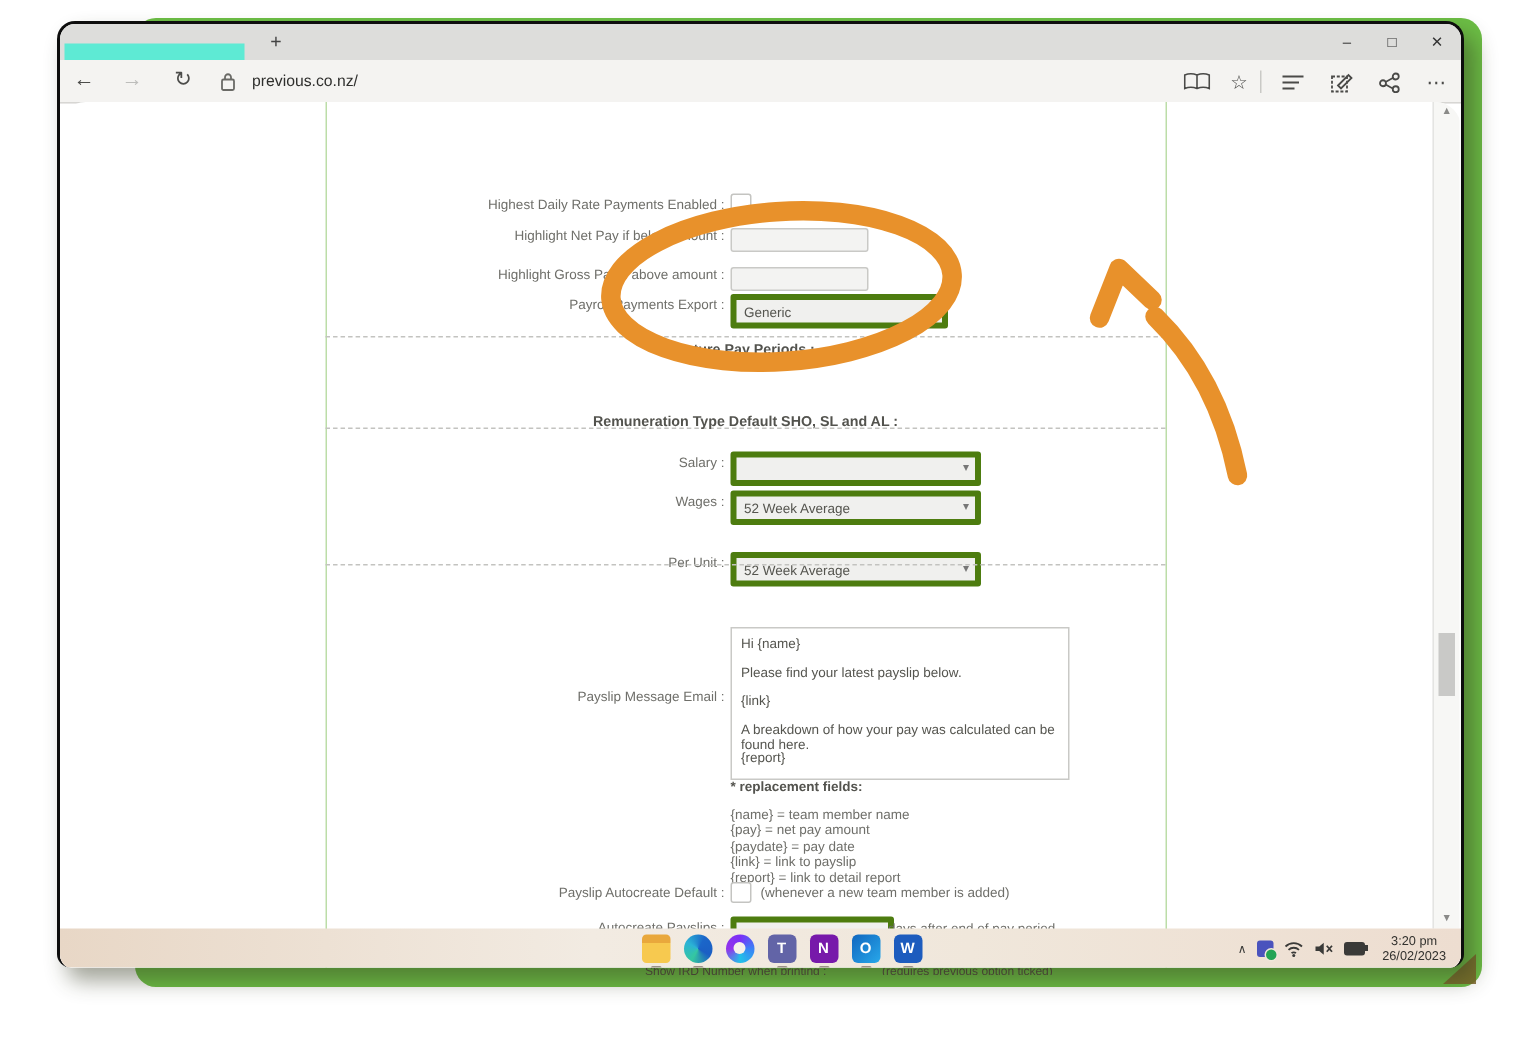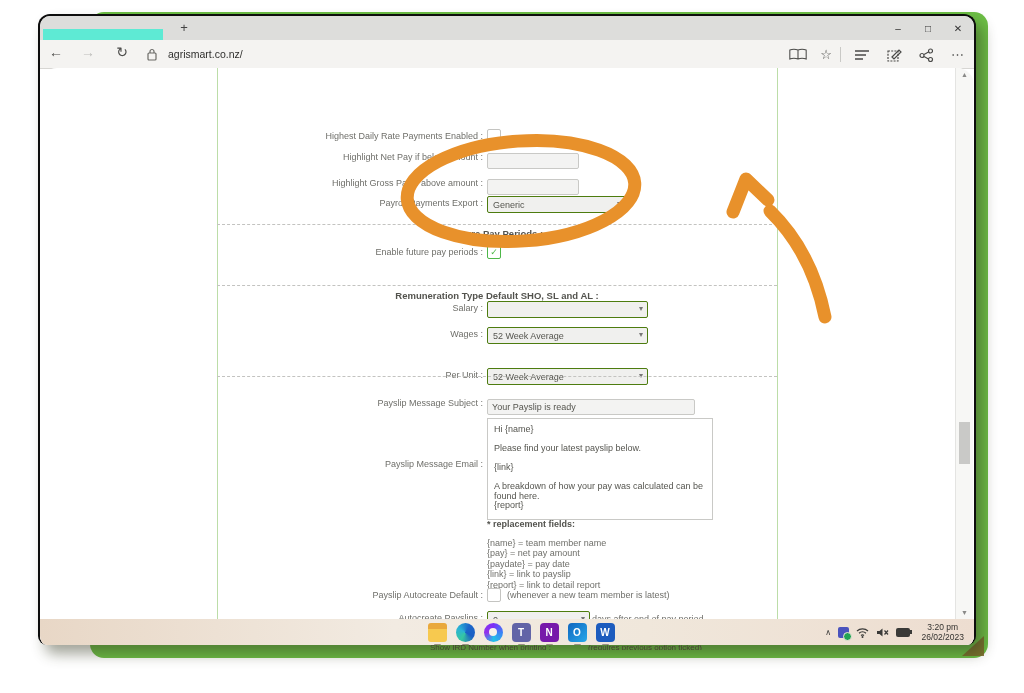--- a/index.html
+++ b/index.html
@@ -48,21 +48,21 @@
   .lbl{position:absolute;left:0;width:266px;top:2px;text-align:right;
     font-size:9px;color:#6f6f6a;}
   .ctl{position:absolute;left:270px;top:0;}
   .note{position:absolute;left:290px;top:2px;font-size:9px;color:#6f6f6a;white-space:nowrap;}
   .cbx{width:12px;height:12px;background:#fff;border:1px solid #c4c4c1;border-radius:2px;
     display:flex;align-items:center;justify-content:center;}
   .cbx.checked{border-color:#4DB748;}
   .cbx.checked span{color:#4DB748;font-size:9px;line-height:9px;}
   .tin{height:14px;background:#f3f3f2;border:1px solid #c9c9c6;border-radius:2px;
     font-size:9px;color:#55554f;padding:0 4px;font-family:"Liberation Sans",sans-serif;}
-  .sel{height:15px;background:#f0f0ee;border:1px solid #4d7c0f;border-radius:2px;
+  .sel{height:15px;background:#f0f0ee;border:4px solid #4d7c0f;border-radius:2px;
     font-size:9px;color:#55554f;display:flex;align-items:center;padding:0 14px 0 5px;
     position:relative;box-sizing:content-box;}
   .sel:after{content:"▾";position:absolute;right:4px;top:2px;font-size:8px;color:#777;}
   .hr{position:absolute;left:177px;width:560px;border-top:1px dashed #c3c3c0;height:0;}
   .shead{position:absolute;left:177px;width:560px;text-align:center;font-size:9.5px;
     font-weight:bold;color:#53534e;}
   .txa{position:absolute;left:447px;top:350px;width:212px;height:88px;background:#fff;
     border:1px solid #c9c9c6;font-size:9px;line-height:9.5px;color:#55554f;
     padding:6px;resize:none;font-family:"Liberation Sans",sans-serif;white-space:pre-wrap;}
   .repl{position:absolute;left:447px;font-size:9px;color:#6f6f6a;line-height:10.5px;}
@@ -140,21 +140,21 @@
     <div class="toolbar">
       <span class="navbtn" style="left:6px">←</span>
       <span class="navbtn disabled" style="left:38px">→</span>
       <span class="navbtn" style="left:72px">↻</span>
       <span class="tool-ic" style="left:102px">
         <svg width="10" height="13" viewBox="0 0 10 13">
             <rect x="1" y="5" width="8" height="7" rx="1" fill="none" stroke="#6a6a66" stroke-width="1.2"></rect>
             <path d="M3 5 V3.5 A2 2 0 0 1 7 3.5 V5" fill="none" stroke="#6a6a66" stroke-width="1.2"></path>
           </svg>
       </span>
-      <span class="url">agrismart.co.nz/</span>
+      <span class="url">previous.co.nz/</span>
 
       <span class="tool-ic" style="left:748px">
         <svg width="18" height="13" viewBox="0 0 22 15">
             <path d="M1 2 Q6 0 11 2 Q16 0 21 2 L21 13 Q16 11 11 13 Q6 11 1 13 Z M11 2 V13" fill="none" stroke="#4a4a48" stroke-width="1.3"></path>
           </svg>
       </span>
       <span class="tool-ic" style="left:776px">
           <span class="tb-star">☆</span>
         </span>
       <span class="vdiv" style="left:800px"></span>
@@ -208,32 +208,24 @@
         <span class="ctl">
             <span class="sel" style="width:118px">
               <span>Generic</span>
             </span>
           </span>
       </div>
 
       <div class="hr" style="top:156px"></div>
       <div class="shead" style="top:160px">Future Pay Periods :</div>
 
-      <div class="row" style="top:177px">
-        <span class="lbl">Enable future pay periods :</span>
-        <span class="ctl">
-            <span class="cbx checked">
-              <span>✓</span>
-            </span>
-          </span>
-      </div>
 
 
       <div class="hr" style="top:217px"></div>
-      <div class="shead" style="top:222px">Remuneration Type Default SHO, SL and AL :</div>
+      <div class="shead" style="top:208px">Remuneration Type Default SHO, SL and AL :</div>
 
       <div class="row" style="top:233px">
         <span class="lbl">Salary :</span>
         <span class="ctl">
             <span class="sel" style="width:140px">
               <span></span>
             </span>
           </span>
       </div>
 
@@ -250,24 +242,20 @@
         <span class="lbl">Per Unit :</span>
         <span class="ctl">
             <span class="sel" style="width:140px">
               <span>52 Week Average</span>
             </span>
           </span>
       </div>
 
       <div class="hr" style="top:308px"></div>
 
-      <div class="row" style="top:328px">
-        <span class="lbl">Payslip Message Subject :</span>
-        <span class="ctl"><input class="tin" style="width: 198px;" value="Your Payslip is ready"></span>
-      </div>
 
       <span class="lbl" style="position:absolute;left:177px;top:391px;width:266px">Payslip Message Email :</span>
       <textarea class="txa" style="">Hi {name}
 
 Please find your latest payslip below.
 
 {link}
 
 A breakdown of how your pay was calculated can be found here.
 {report}</textarea>
@@ -279,21 +267,21 @@
         <div>{paydate} = pay date</div>
         <div>{link} = link to payslip</div>
         <div>{report} = link to detail report</div>
       </div>
 
       <div class="row" style="top:520px">
         <span class="lbl">Payslip Autocreate Default :</span>
         <span class="ctl">
             <span class="cbx"></span>
           </span>
-        <span class="note">(whenever a new team member is latest)</span>
+        <span class="note">(whenever a new team member is added)</span>
       </div>
 
       <div class="row" style="top:543px">
         <span class="lbl">Autocreate Payslips :</span>
         <span class="ctl">
             <span class="sel" style="width:82px">
               <span>0</span>
             </span>
           </span>
         <span class="suffix">days after end of pay period</span>

